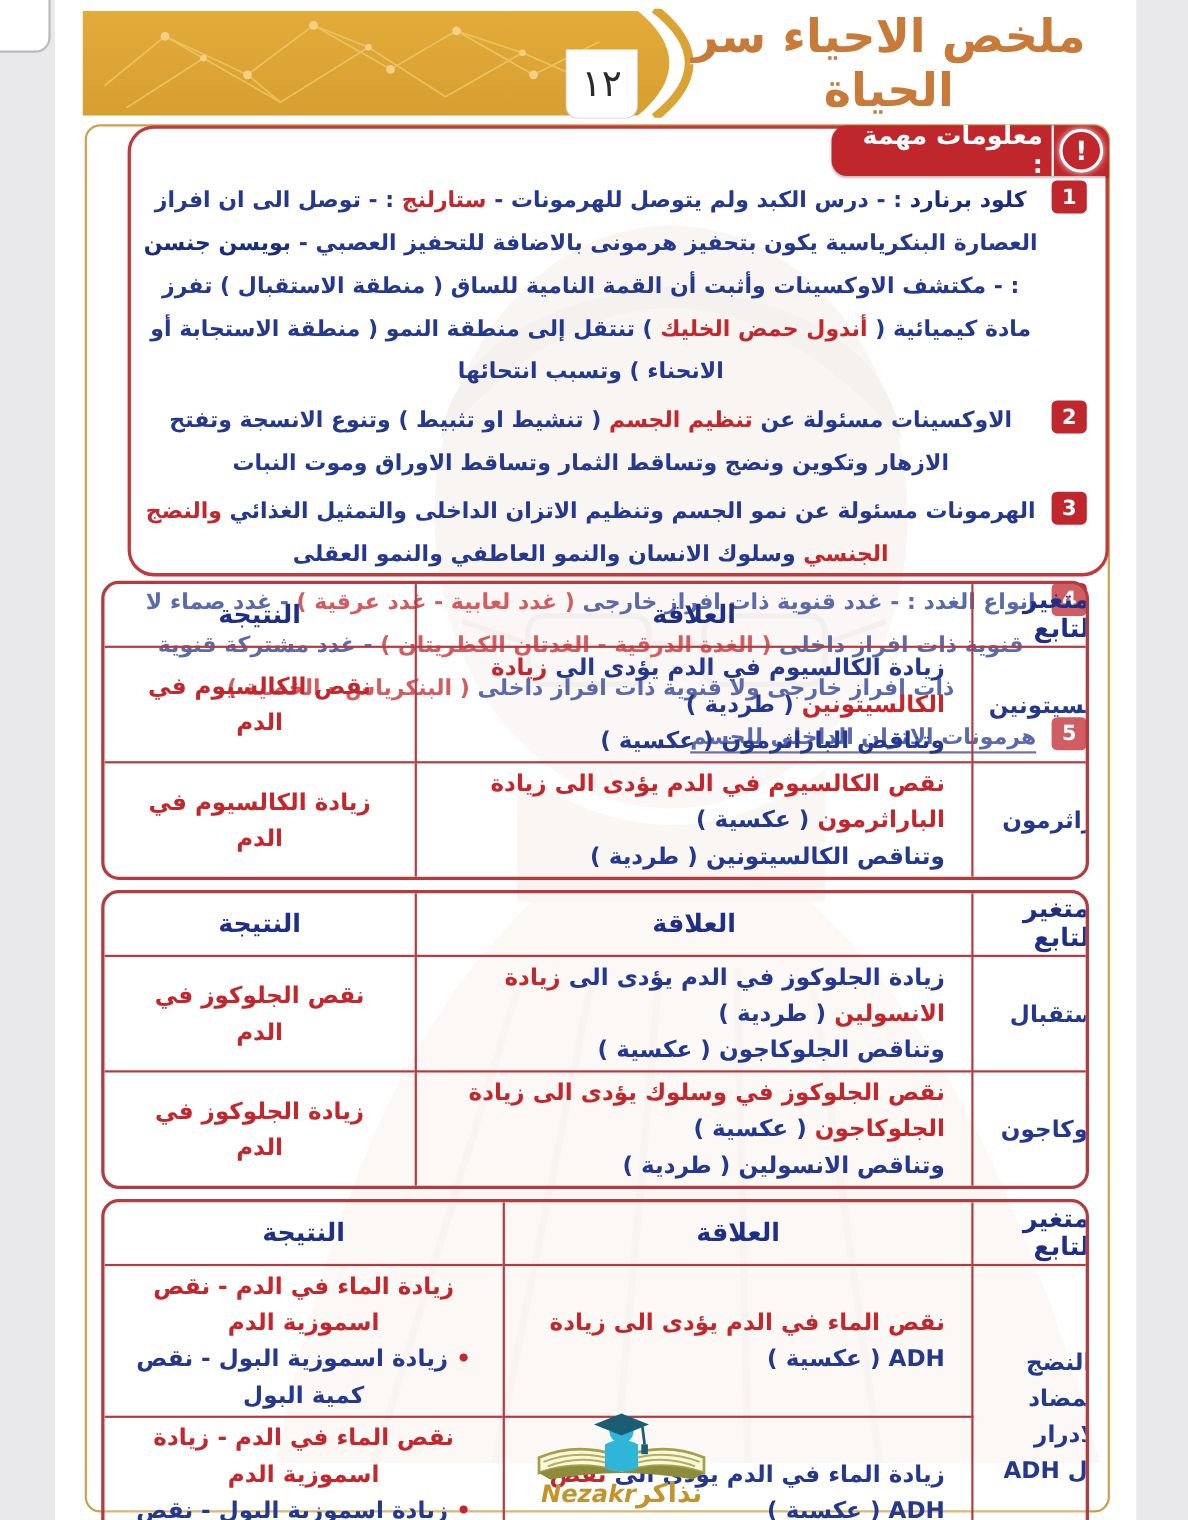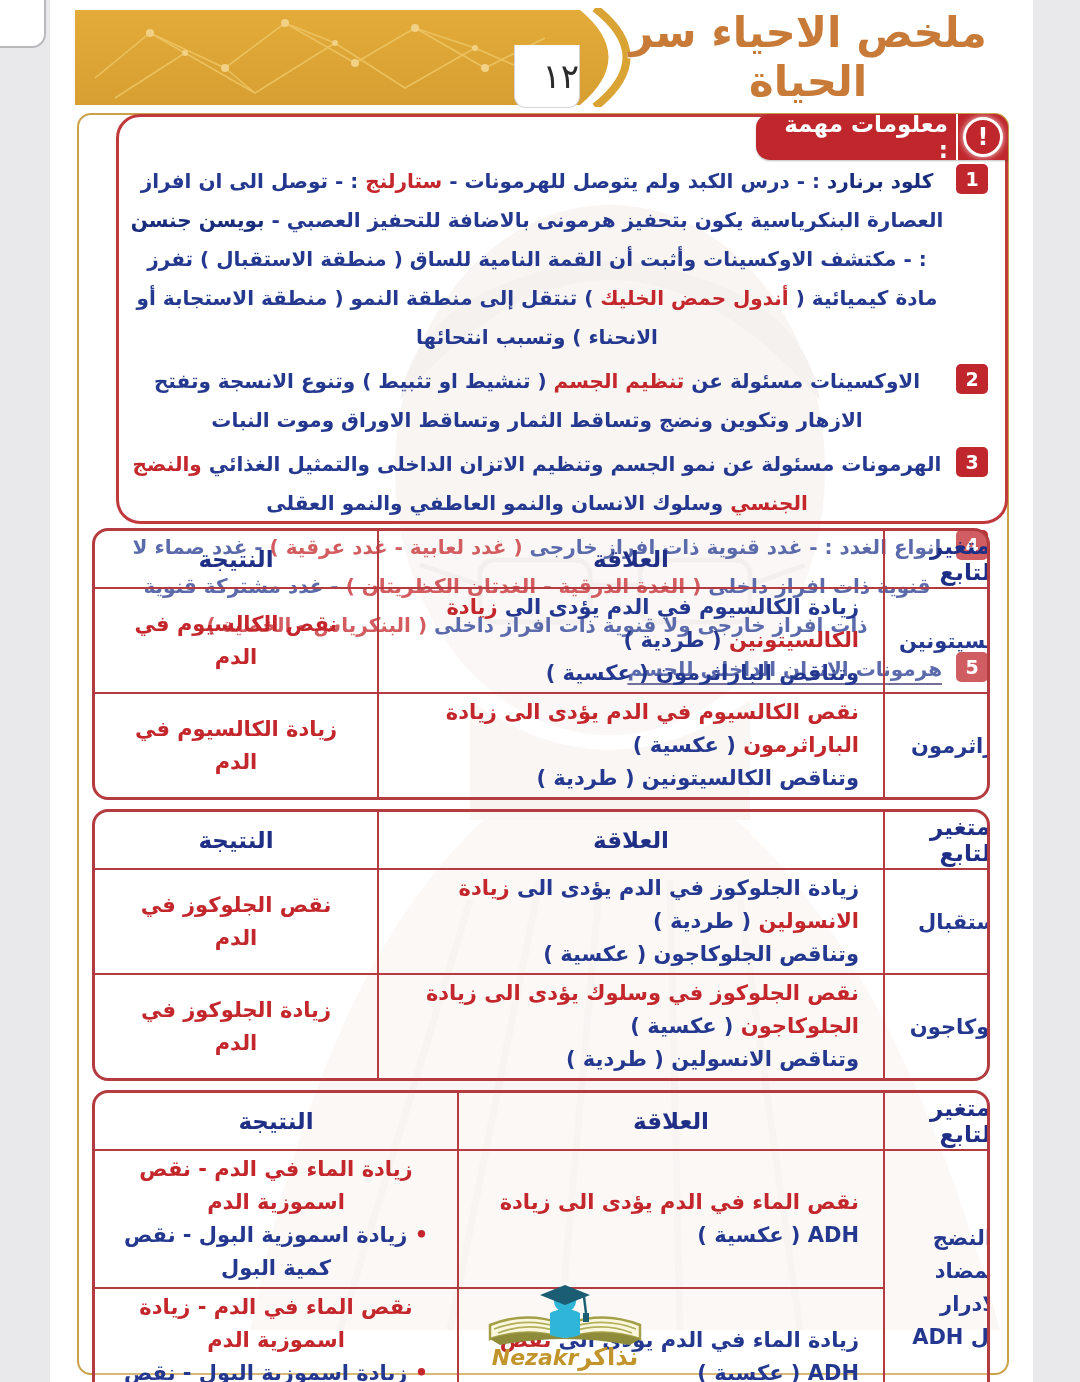--- a/index.html
+++ b/index.html
@@ -12,21 +12,21 @@
   .edge{position:absolute;top:0;height:1382px;background:#e9e9eb;z-index:3;}
   .edge-left{left:0;width:50px;}
   .edge-right{right:0;width:47px;}
   .scan-corner{position:absolute;left:-14px;top:-16px;width:56px;height:60px;background:#fff;
     border:2px solid #b9b9bc;border-radius:14px;z-index:4;}
 
   
   .banner-svg{position:absolute;left:75px;top:8px;z-index:2;}
   .pagenum-tab{position:absolute;left:514px;top:45px;width:64px;height:62px;background:#fff;
     border:1px solid #d4d4d6;border-top:none;border-radius:0 0 12px 12px;z-index:3;
-    display:flex;align-items:center;justify-content:flex-end;font-size:34px;color:#2b2b2b;}
+    display:flex;align-items:center;justify-content:center;font-size:34px;color:#2b2b2b;}
   .page-title{position:absolute;left:598px;top:24px;width:420px;height:66px;z-index:2;
     display:flex;align-items:center;justify-content:center;direction:rtl;
     font-size:42px;font-weight:bold;color:#c87a38;text-shadow:0 1px 0 #fff;text-align:center;}
 
   
   .gold-frame{position:absolute;left:77px;top:113px;width:928px;height:1258px;
     border:2px solid #cba14a;border-radius:14px;z-index:1;background:transparent;}
 
   
   .watermark{position:absolute;left:0;top:0;z-index:0;opacity:.5;}

